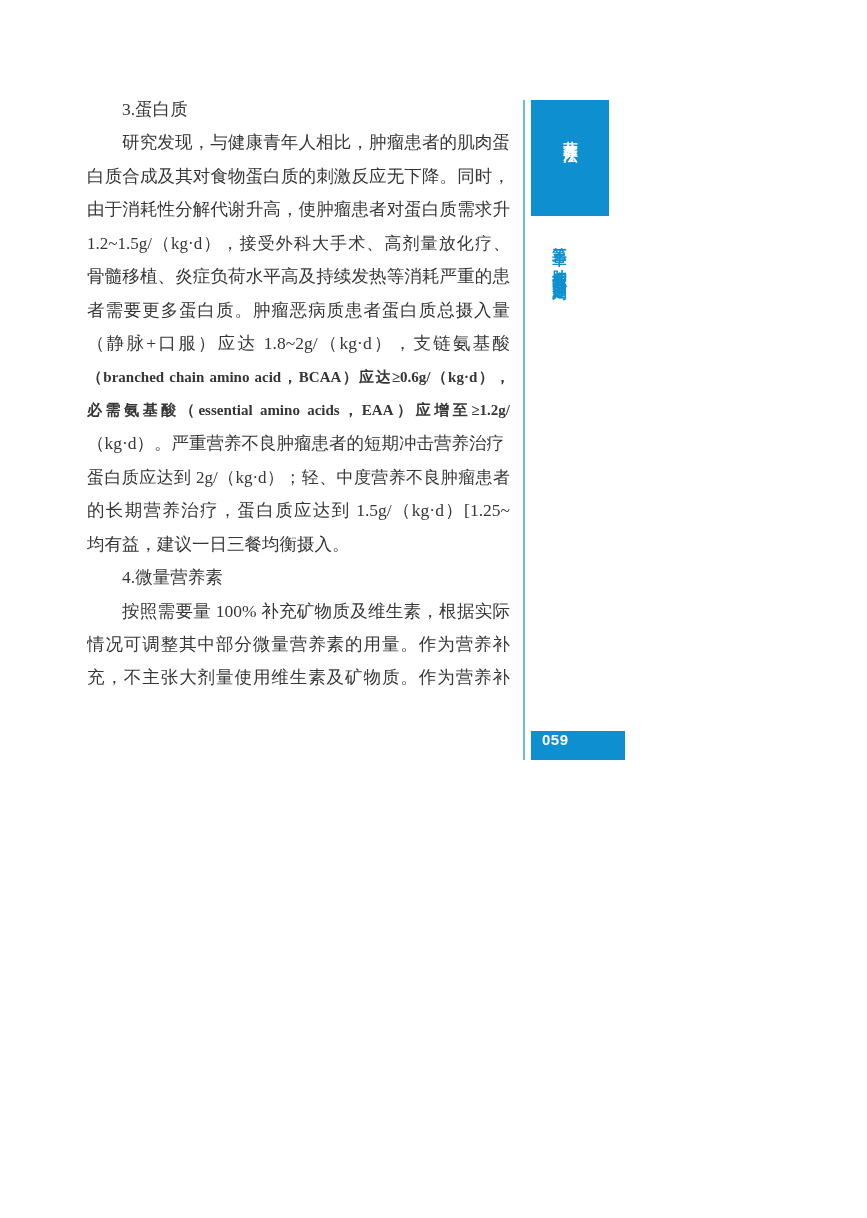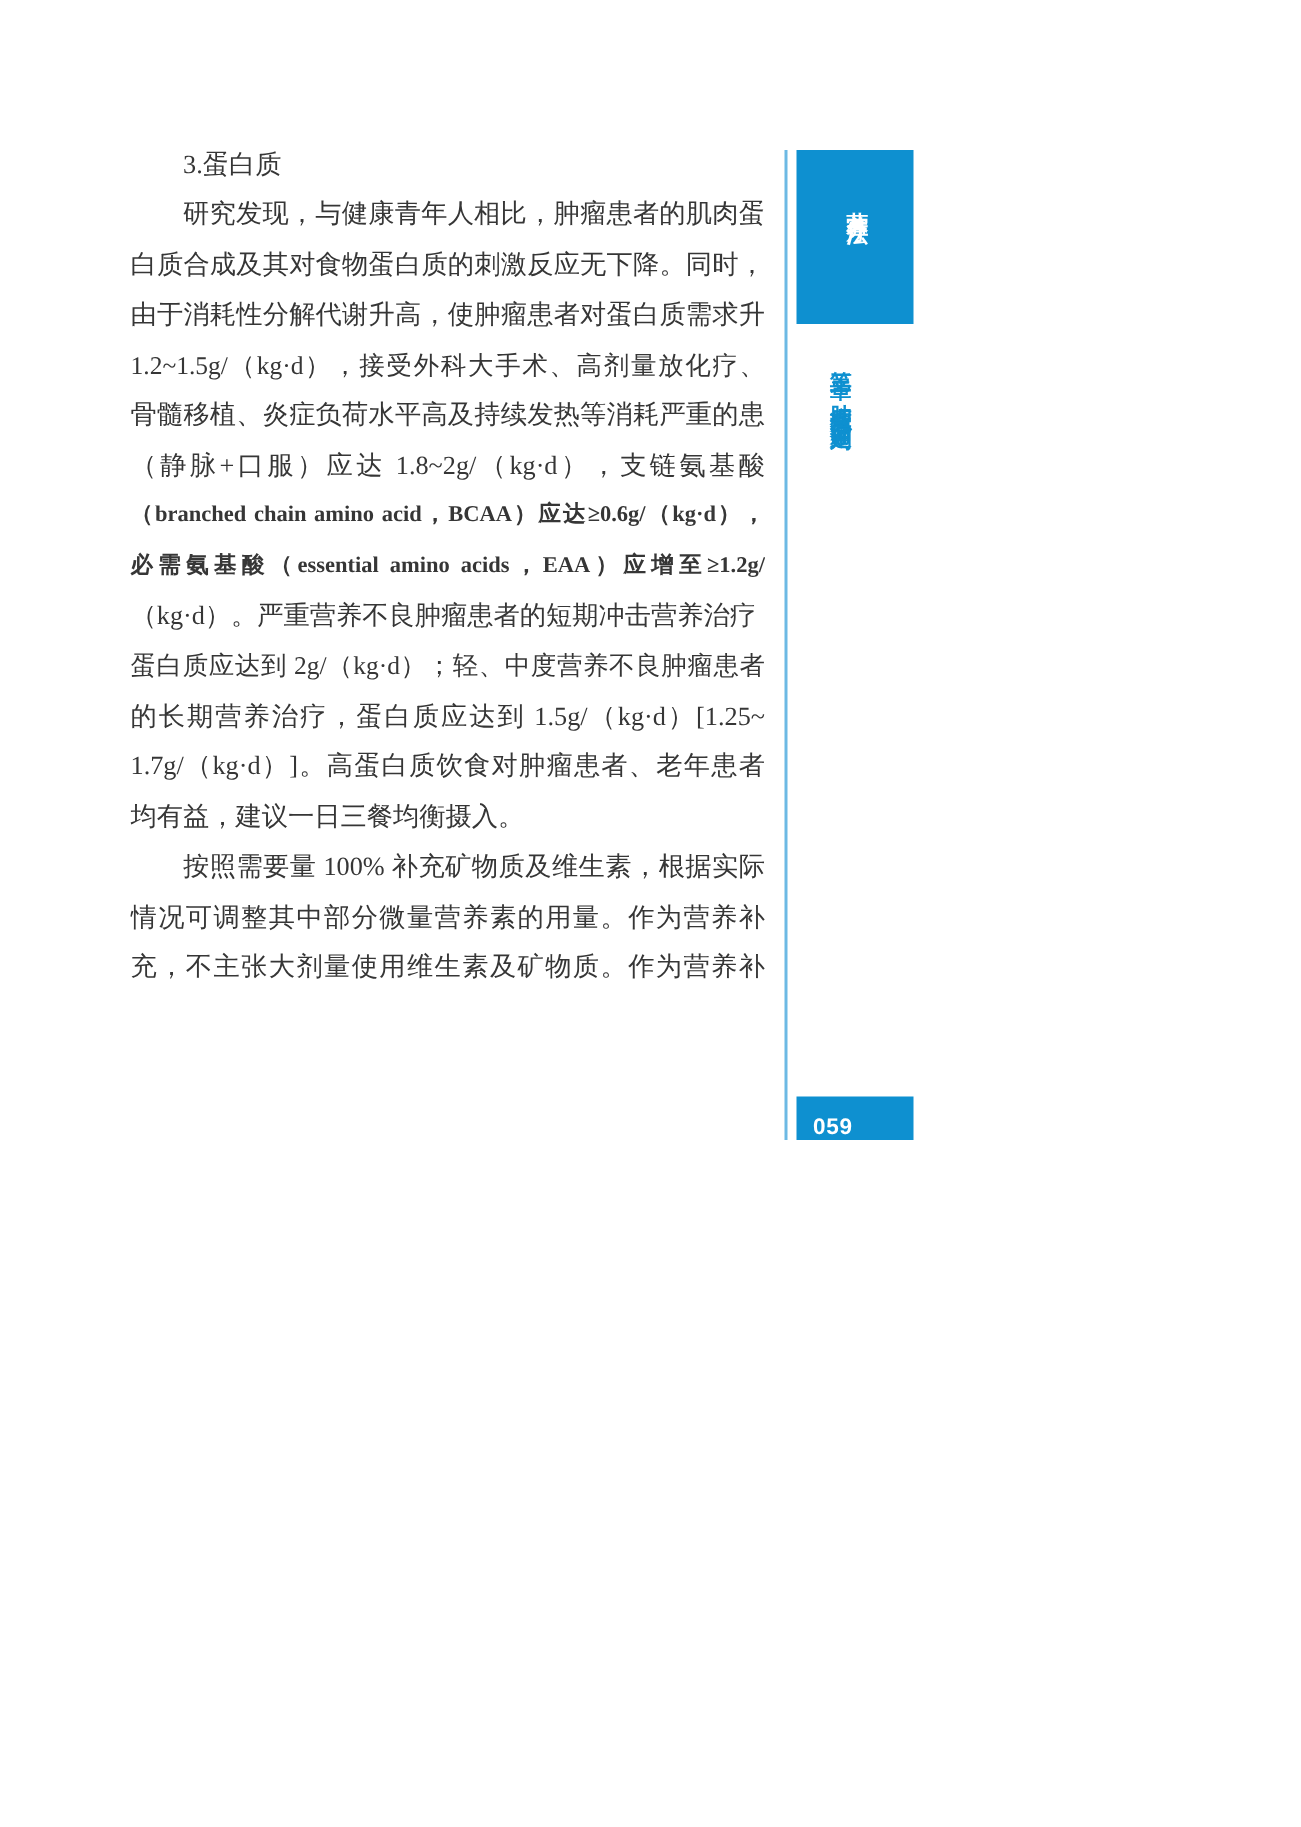--- a/index.html
+++ b/index.html
@@ -73,23 +73,23 @@
     writing-mode: vertical-rl;
     text-orientation: upright;
     font-family: "Liberation Sans", "DejaVu Sans", sans-serif;
     font-weight: bold;
     font-size: 14.5px;
     letter-spacing: 2.5px;
   }
   .page-badge {
     position: absolute;
     left: 531px; top: 731px;
-    width: 78px; height: 29px;
+    width: 94px; height: 29px;
     background: #0e90d0;
-    display: flex; align-items: flex-end;
+    display: flex; align-items: flex-start;
     padding-left: 11px;
   }
   .page-badge span {
     color: #ffffff;
     font-family: "Liberation Sans", "DejaVu Sans", sans-serif;
     font-weight: bold;
     font-size: 15px;
     letter-spacing: 0.5px;
   }
 </style>
@@ -98,28 +98,29 @@
 
 <div class="page">
 
   <main class="text-block">
     <div class="ln indent short">3.蛋白质</div>
     <div class="ln indent just">研究发现，与健康青年人相比，肿瘤患者的肌肉蛋</div>
     <div class="ln just">白质合成及其对食物蛋白质的刺激反应无下降。同时，</div>
     <div class="ln just">由于消耗性分解代谢升高，使肿瘤患者对蛋白质需求升</div>
     <div class="ln just tight2">1.2~1.5g/（kg·d），接受外科大手术、高剂量放化疗、</div>
     <div class="ln just">骨髓移植、炎症负荷水平高及持续发热等消耗严重的患</div>
+    <div class="ln just">者需要更多蛋白质。肿瘤恶病质患者蛋白质总摄入量</div>
     <div class="ln just">（静脉+口服）应达 1.8~2g/（kg·d），支链氨基酸</div>
     <div class="ln just tight">（branched chain amino acid，BCAA）应达≥0.6g/（kg·d），</div>
     <div class="ln just tight">必需氨基酸（essential amino acids，EAA）应增至≥1.2g/</div>
     <div class="ln just">（kg·d）。严重营养不良肿瘤患者的短期冲击营养治疗，</div>
     <div class="ln just tight2">蛋白质应达到 2g/（kg·d）；轻、中度营养不良肿瘤患者</div>
     <div class="ln just">的长期营养治疗，蛋白质应达到 1.5g/（kg·d）[1.25~</div>
-    <div class="ln just">1.7g/（kg·d）]。高蛋白质饮食对肿瘤患者、老年患者</div>
     <div class="ln short">均有益，建议一日三餐均衡摄入。</div>
+    <div class="ln indent short">4.微量营养素</div>
     <div class="ln indent just">按照需要量 100% 补充矿物质及维生素，根据实际</div>
     <div class="ln just">情况可调整其中部分微量营养素的用量。作为营养补</div>
     <div class="ln just">充，不主张大剂量使用维生素及矿物质。作为营养补</div>
   </main>
 
   <aside>
     <div class="vrule"></div>
 
     <div class="section-tab">
       <span class="tab-label">营养疗法</span>

